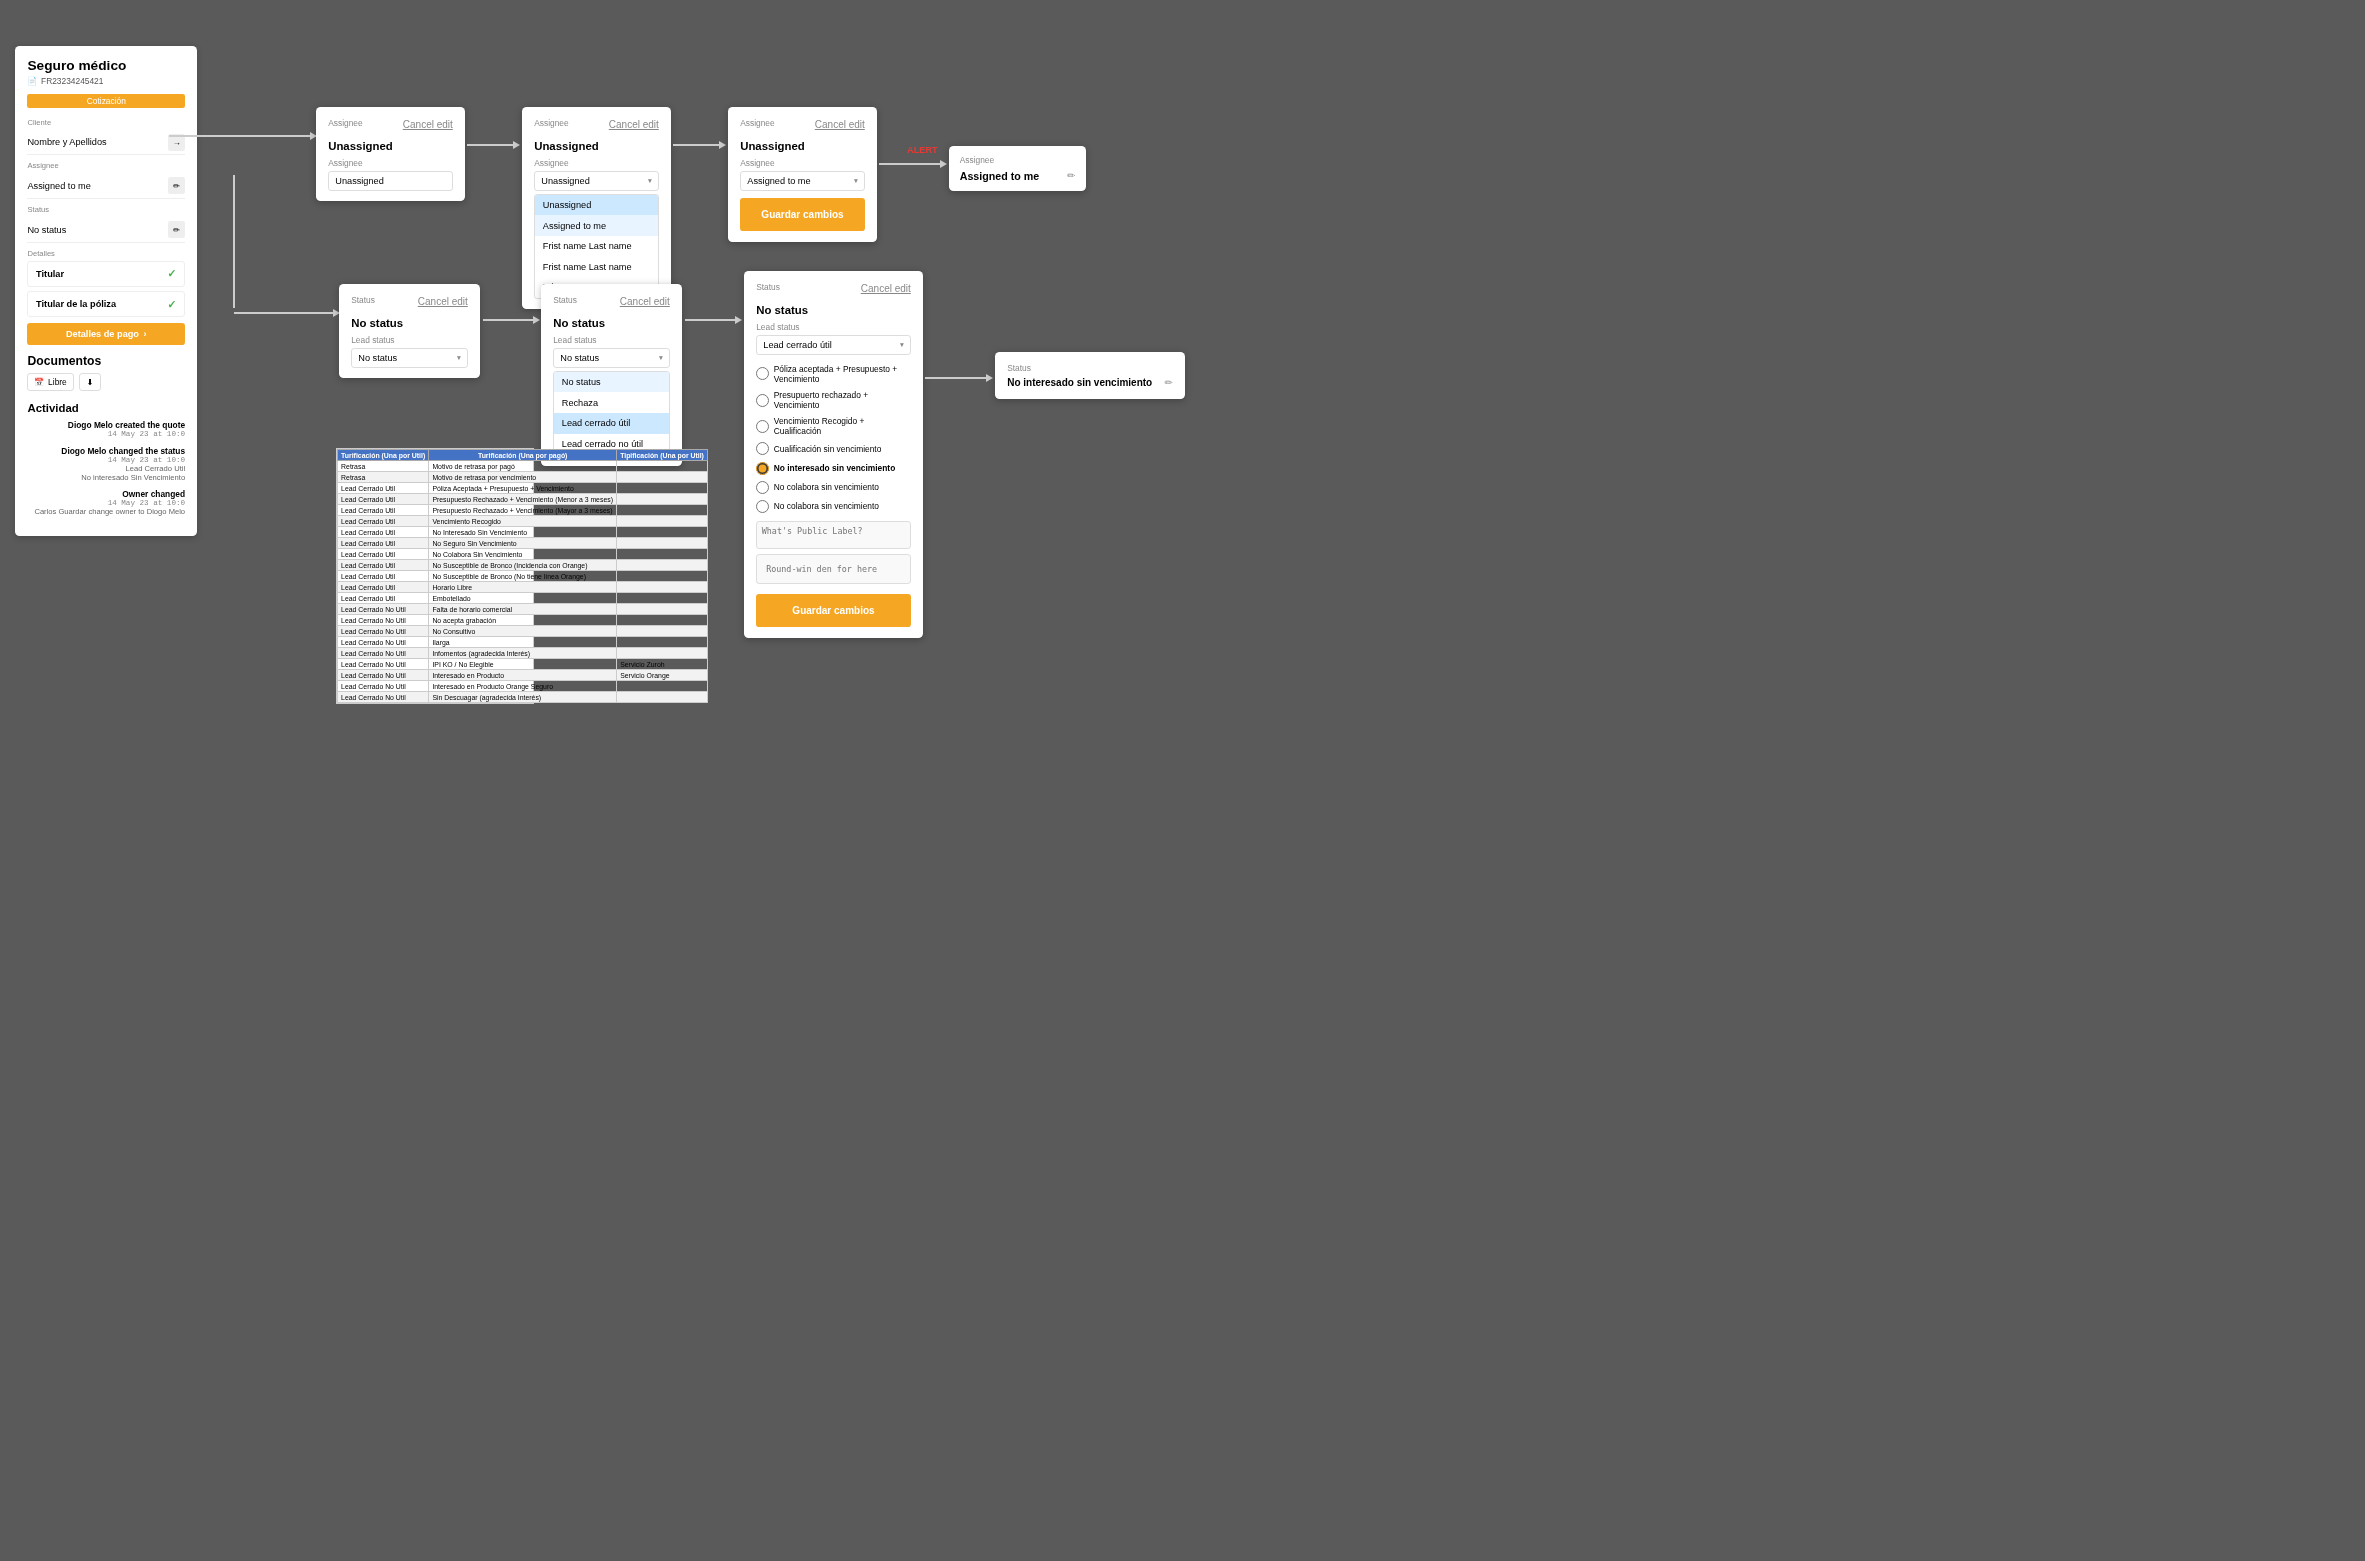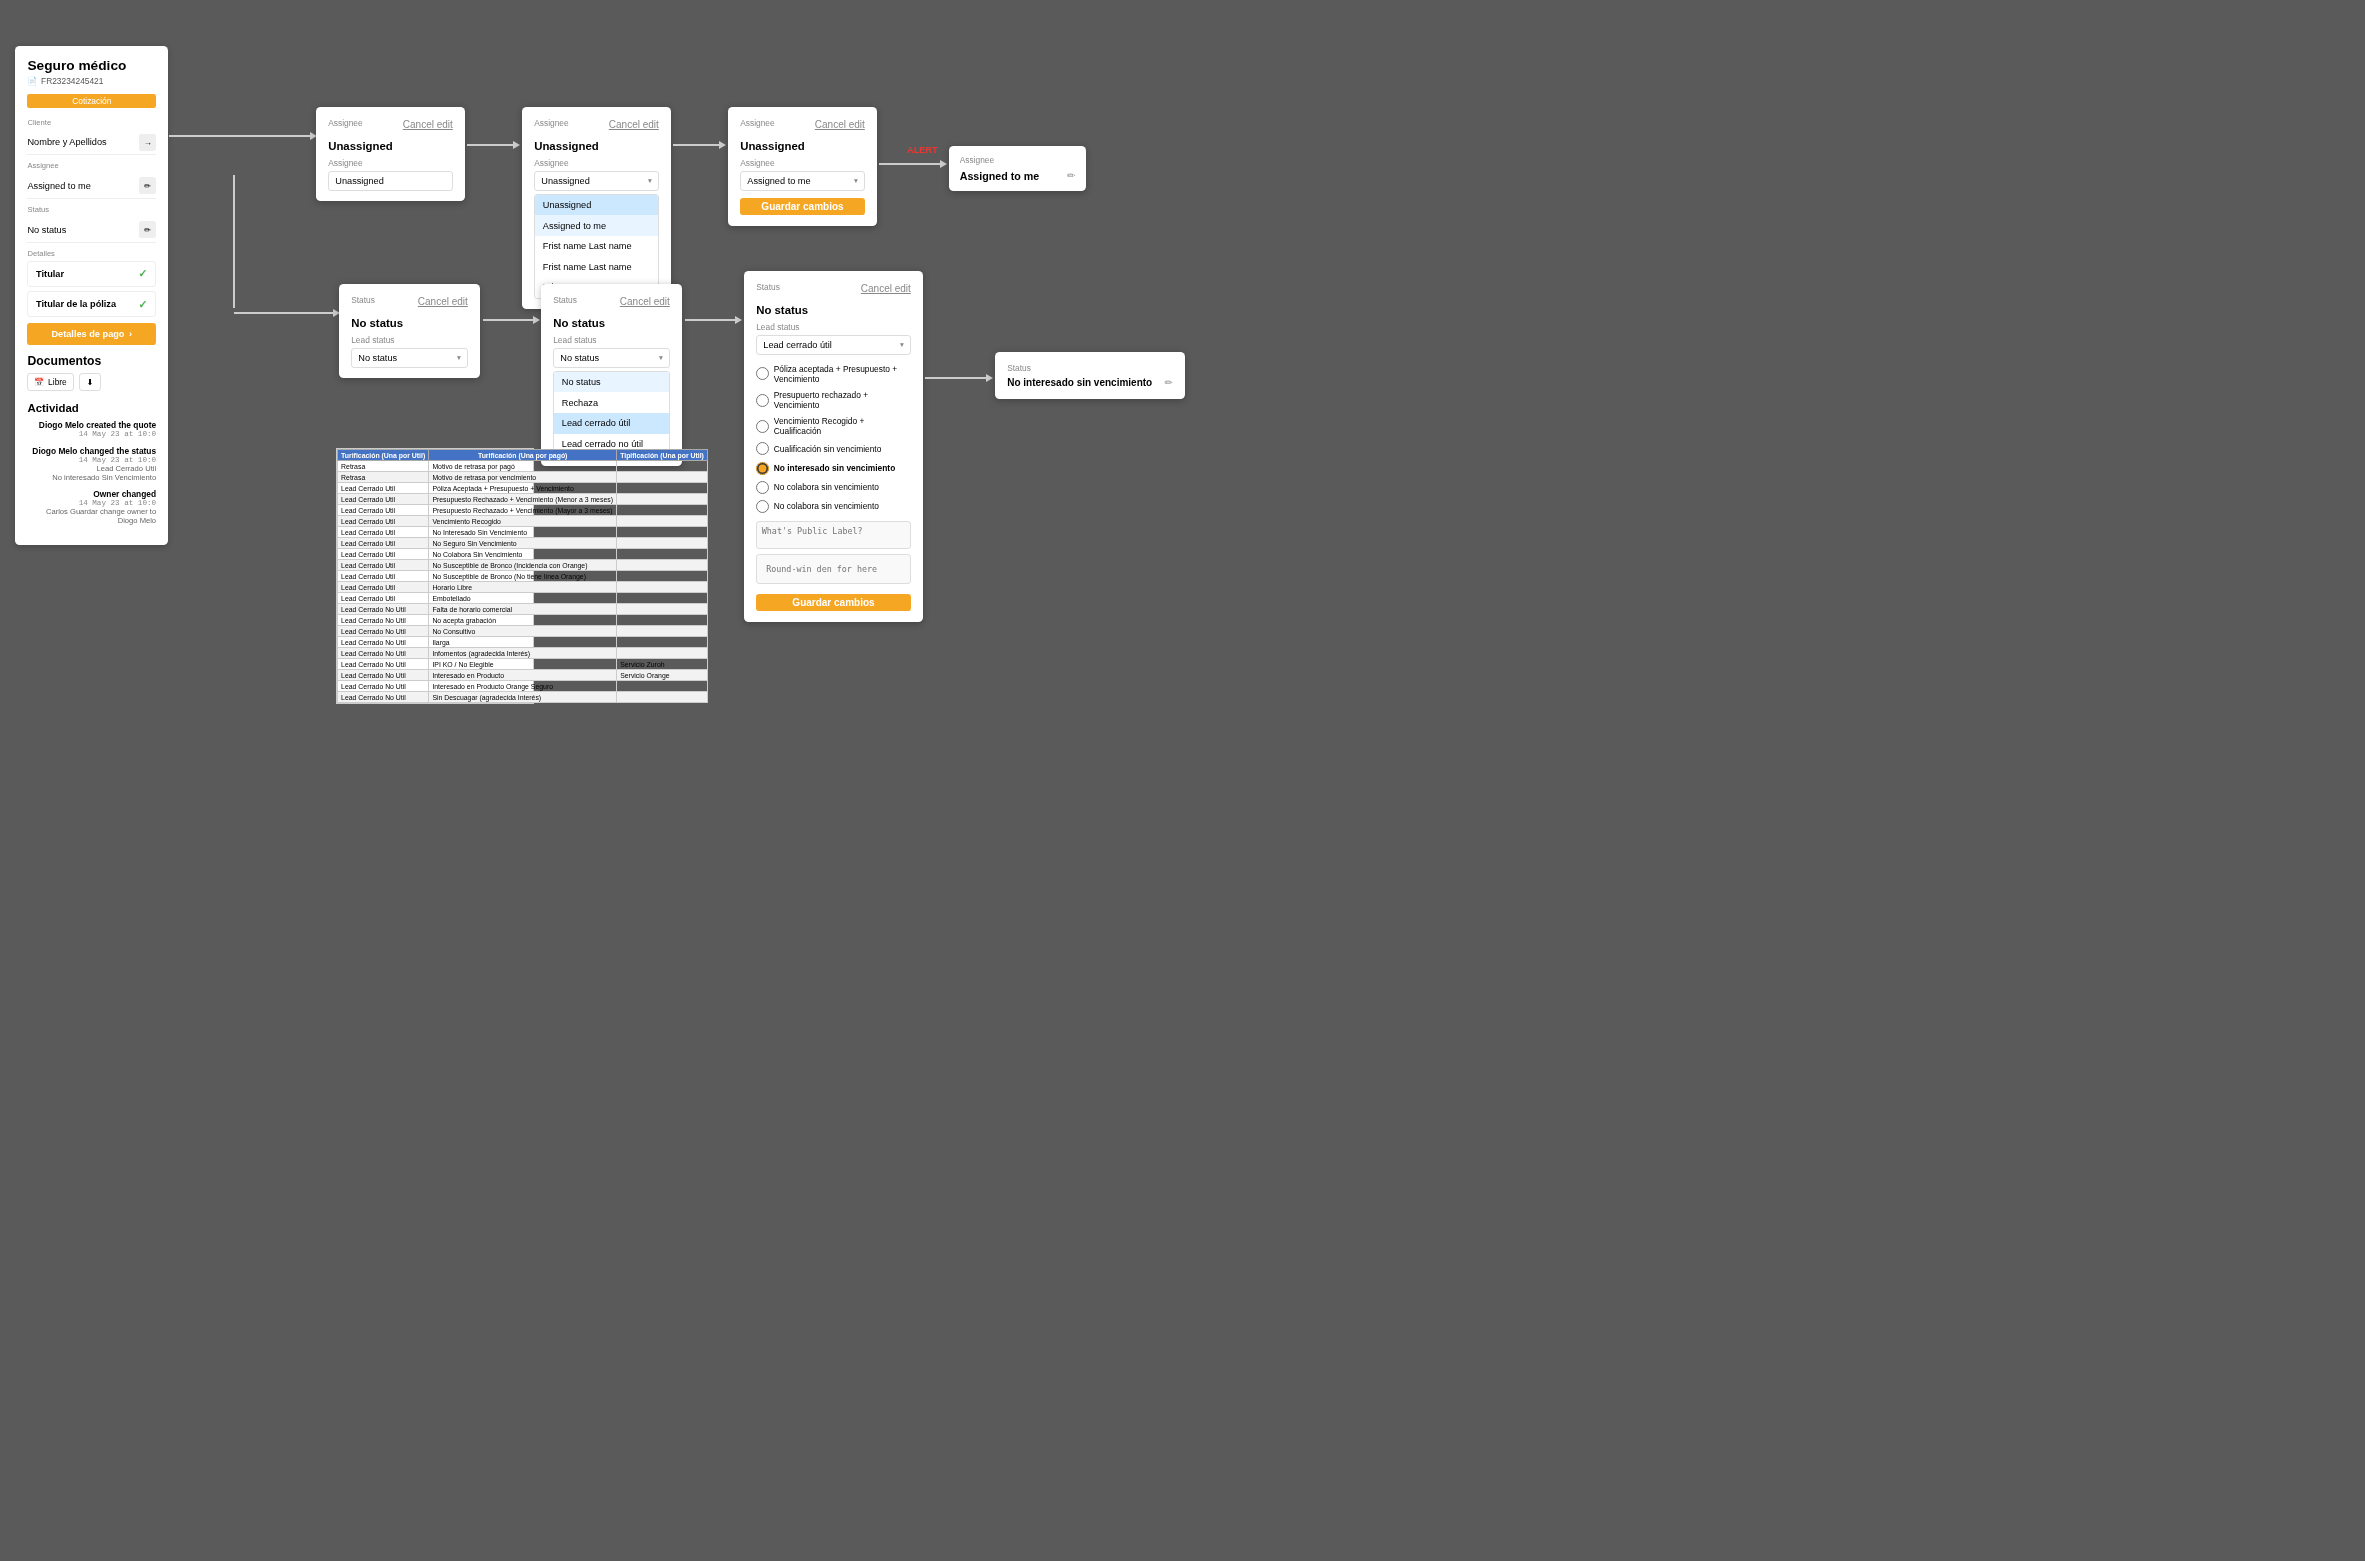--- a/index.html
+++ b/index.html
@@ -14,21 +14,21 @@
       position: relative;
       width: 2366px;
       height: 1561px;
     }
 
     
     .left-panel {
       position: absolute;
       left: 15.3px;
       top: 46px;
-      width: 153px;
+      width: 182px;
       background: #fff;
       border-radius: 4.6px;
       padding: 12.2px;
       box-shadow: 0 1.5px 6.1px rgba(0,0,0,0.2);
     }
     .left-panel h2 {
       font-size: 13.7px;
       font-weight: 700;
       margin-bottom: 3.1px;
     }
@@ -248,21 +248,21 @@
       font-size: 9.2px;
       cursor: pointer;
     }
     .dropdown-item.selected-blue { background: #cce8ff; }
     .dropdown-item.selected-light { background: #e8f4ff; }
     .orange-save-btn {
       background: #f5a623;
       color: #fff;
       border: none;
       border-radius: 3.1px;
-      padding: 3px;
+      padding: 11px;
       width: 100%;
       cursor: pointer;
       font-weight: 600;
       font-size: 10px;
       margin-top: 7.6px;
     }
     .pencil-icon {
       color: #888;
       font-size: 10px;
       cursor: pointer;

